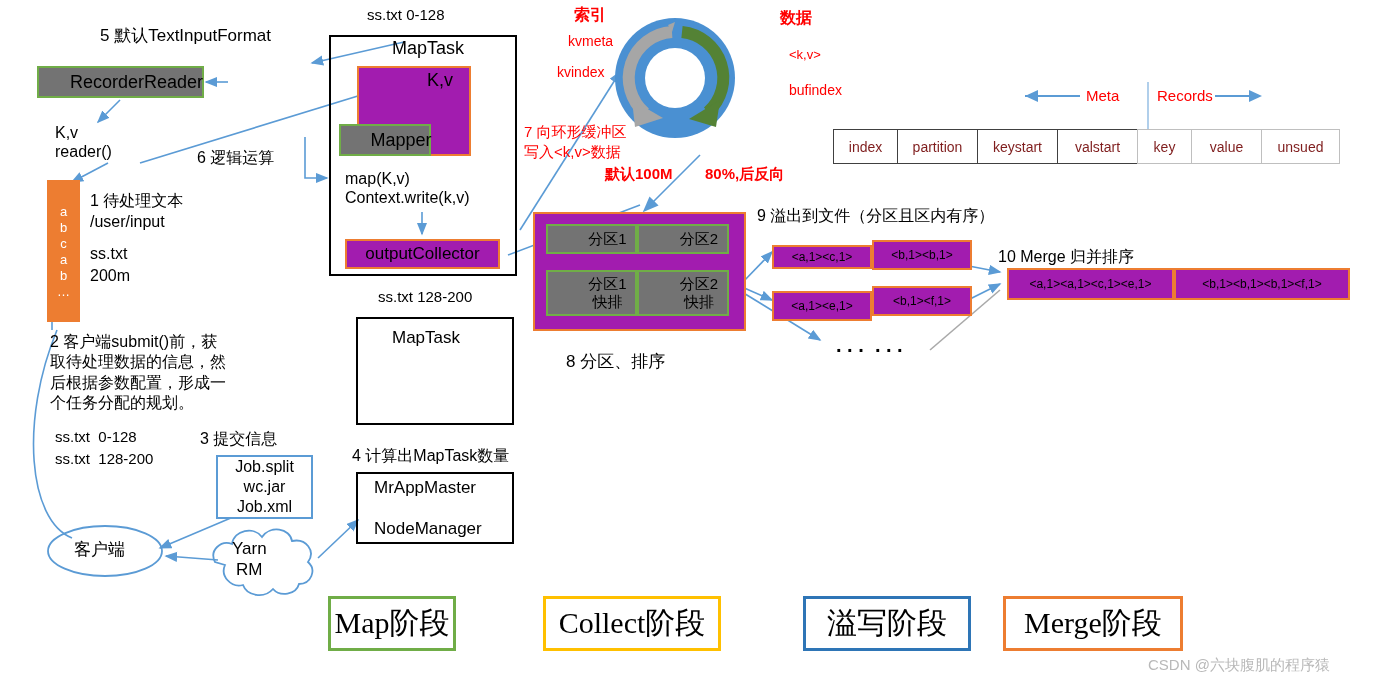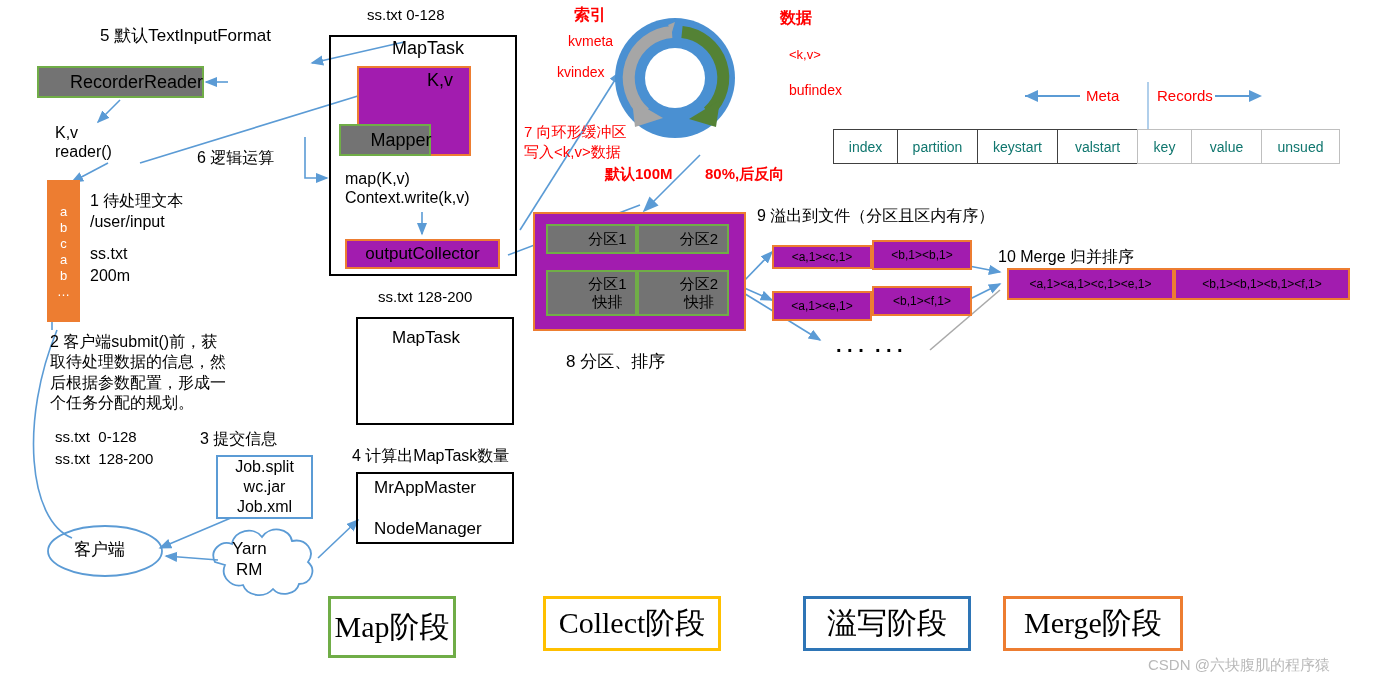--- a/index.html
+++ b/index.html
@@ -11,21 +11,21 @@
   .green{border:2px solid #70AD47;background:#737373;padding-left:32px;}
   .orange{border:2px solid #ED7D31;background:#a21caf;}
   .blue{border:2px solid #5B9BD5;background:#fff;}
   .black{border:2px solid #000;background:transparent;}
   .red{color:#FF0000;}
   .blk{color:#000;}
   svg{position:absolute;left:0;top:0;overflow:visible;pointer-events:none;}
   .stagebox{box-sizing:border-box;display:flex;align-items:center;justify-content:center;
             font-family:"Liberation Serif","DejaVu Serif",serif;font-size:30px;color:#000;background:#fff;}
   .tblcell{box-sizing:border-box;display:flex;align-items:center;justify-content:center;
-           color:#0f766e;font-size:14px;height:100%;}
+           color:#7f1d1d;font-size:14px;height:100%;}
   .watermark{color:#b9b9b9;font-size:15px;}
 </style>
 </head>
 <body>
 
 <div id="stage">
 
   <svg width="1378" height="682">
     <defs>
       <marker id="ah" markerWidth="9" markerHeight="9" refX="7" refY="3.2" orient="auto">
@@ -215,20 +215,20 @@
   <div class="abs" style="left:833px;top:129px;width:507px;height:35px;display:flex;">
     <div class="tblcell" style="width:64px;border:1.6px solid #404040;border-right:none;">index</div>
     <div class="tblcell" style="width:80px;border:1.6px solid #404040;border-right:none;">partition</div>
     <div class="tblcell" style="width:80px;border:1.6px solid #404040;border-right:none;">keystart</div>
     <div class="tblcell" style="width:80px;border:1.6px solid #404040;border-right:none;">valstart</div>
     <div class="tblcell" style="width:54px;border:1.2px solid #BFBFBF;border-right:none;">key</div>
     <div class="tblcell" style="width:70px;border:1.2px solid #BFBFBF;border-right:none;">value</div>
     <div class="tblcell" style="width:79px;border:1.2px solid #BFBFBF;">unsued</div>
   </div>
 
-  <div class="abs stagebox" style="left:328px;top:596px;width:128px;height:62px;border:3px solid #70AD47;">Map阶段</div>
+  <div class="abs stagebox" style="left:328px;top:596px;width:128px;height:55px;border:3px solid #70AD47;">Map阶段</div>
   <div class="abs stagebox" style="left:543px;top:596px;width:178px;height:55px;border:3px solid #FFC000;">Collect阶段</div>
   <div class="abs stagebox" style="left:803px;top:596px;width:168px;height:55px;border:3px solid #2E75B6;">溢写阶段</div>
   <div class="abs stagebox" style="left:1003px;top:596px;width:180px;height:55px;border:3px solid #ED7D31;">Merge阶段</div>
 
   <div class="abs watermark" style="left:1148px;top:656px;">CSDN @六块腹肌的程序猿</div>
 
 </div>
 
 </body></html>

